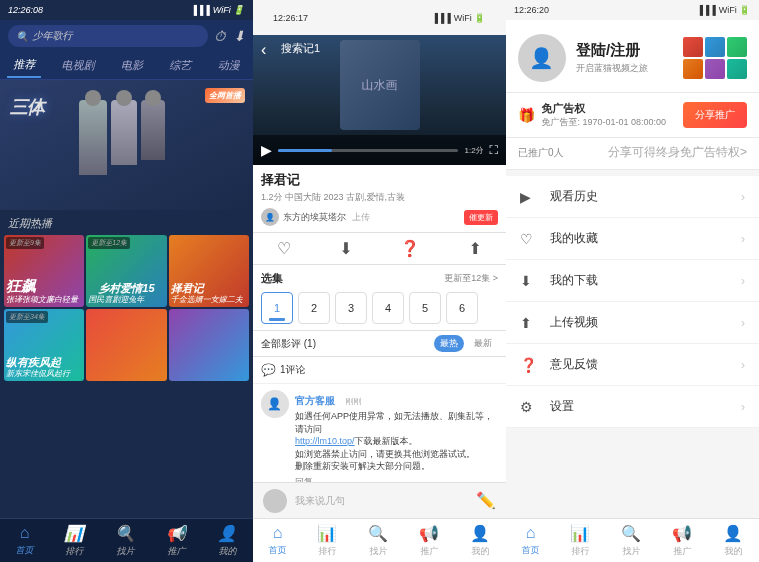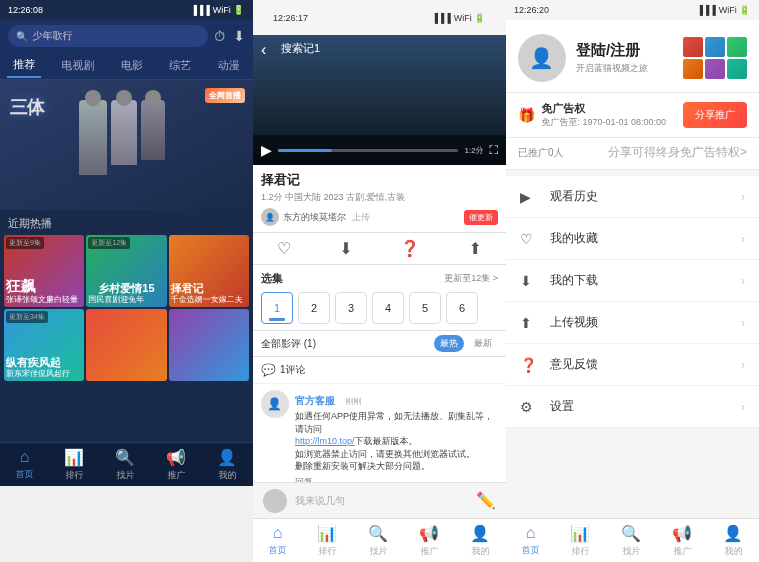--- a/index.html
+++ b/index.html
@@ -9,25 +9,26 @@
       display: flex;
       flex-direction: row;
       font-family: 'PingFang SC', 'Microsoft YaHei', sans-serif;
       overflow: hidden;
       background: #f0f0f0;
     }
 
     
     .panel1 {
       width: 253px;
-      height: 486px;
+      height: 562px;
       background: #1a2a4a;
       display: flex;
       flex-direction: column;
       overflow: hidden;
+      font-style: italic;
     }
 
     .p1-status-bar {
       height: 20px;
       background: #1a2a4a;
       display: flex;
       align-items: center;
       justify-content: space-between;
       padding: 0 8px;
     }
@@ -822,20 +823,23 @@
     <span>12:26:17</span>
     <div class="status-icons">
       <span style="font-size:9px;color:#333;">▐▐▐</span>
       <span style="font-size:9px;color:#333;">WiFi</span>
       <span style="font-size:9px;color:#333;">🔋</span>
     </div>
   </div>
 
   <div class="p2-video-player">
     <div class="p2-video-bg"></div>
+    <div class="p2-video-artwork">
+      <span style="font-size:12px;color:#aac;">山水画</span>
+    </div>
     <div class="p2-back-btn">‹</div>
     <div class="p2-header-label">搜索记1</div>
     <div class="p2-video-controls">
       <span class="play-btn">▶</span>
       <div class="progress-bar">
         <div class="progress-fill"></div>
       </div>
       <span class="time-label">1:2分</span>
       <span class="fullscreen-btn">⛶</span>
     </div>

